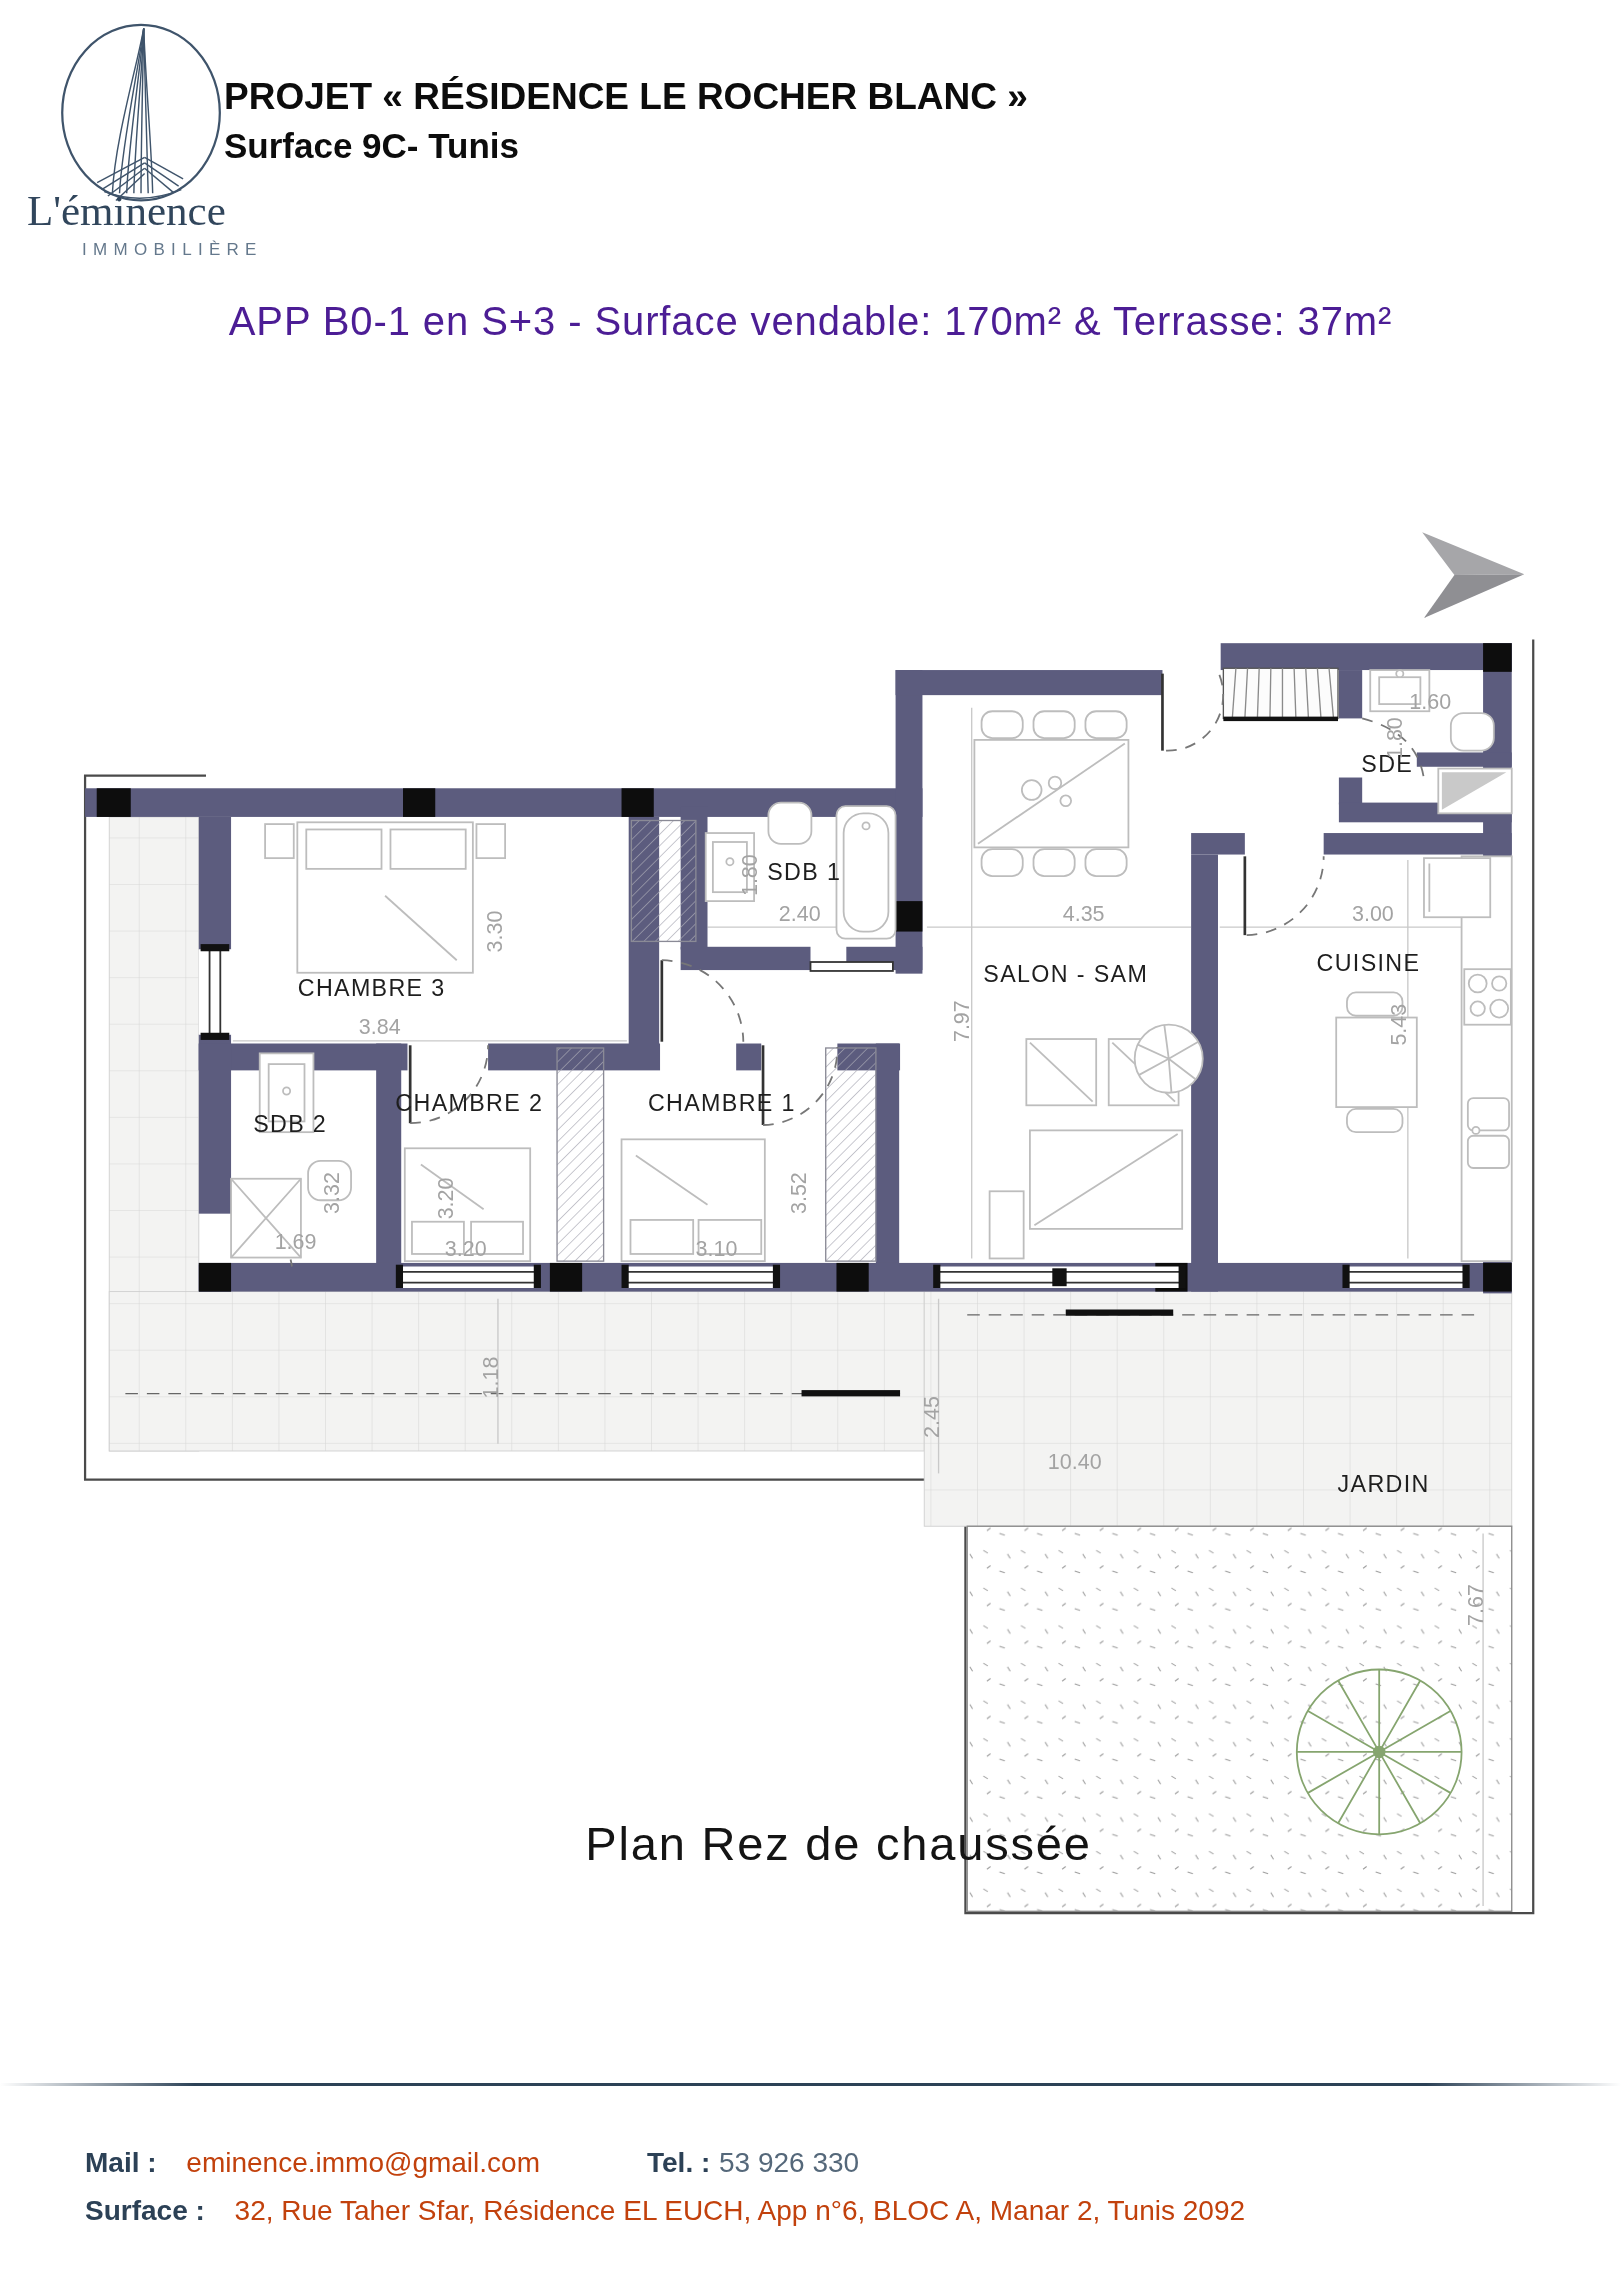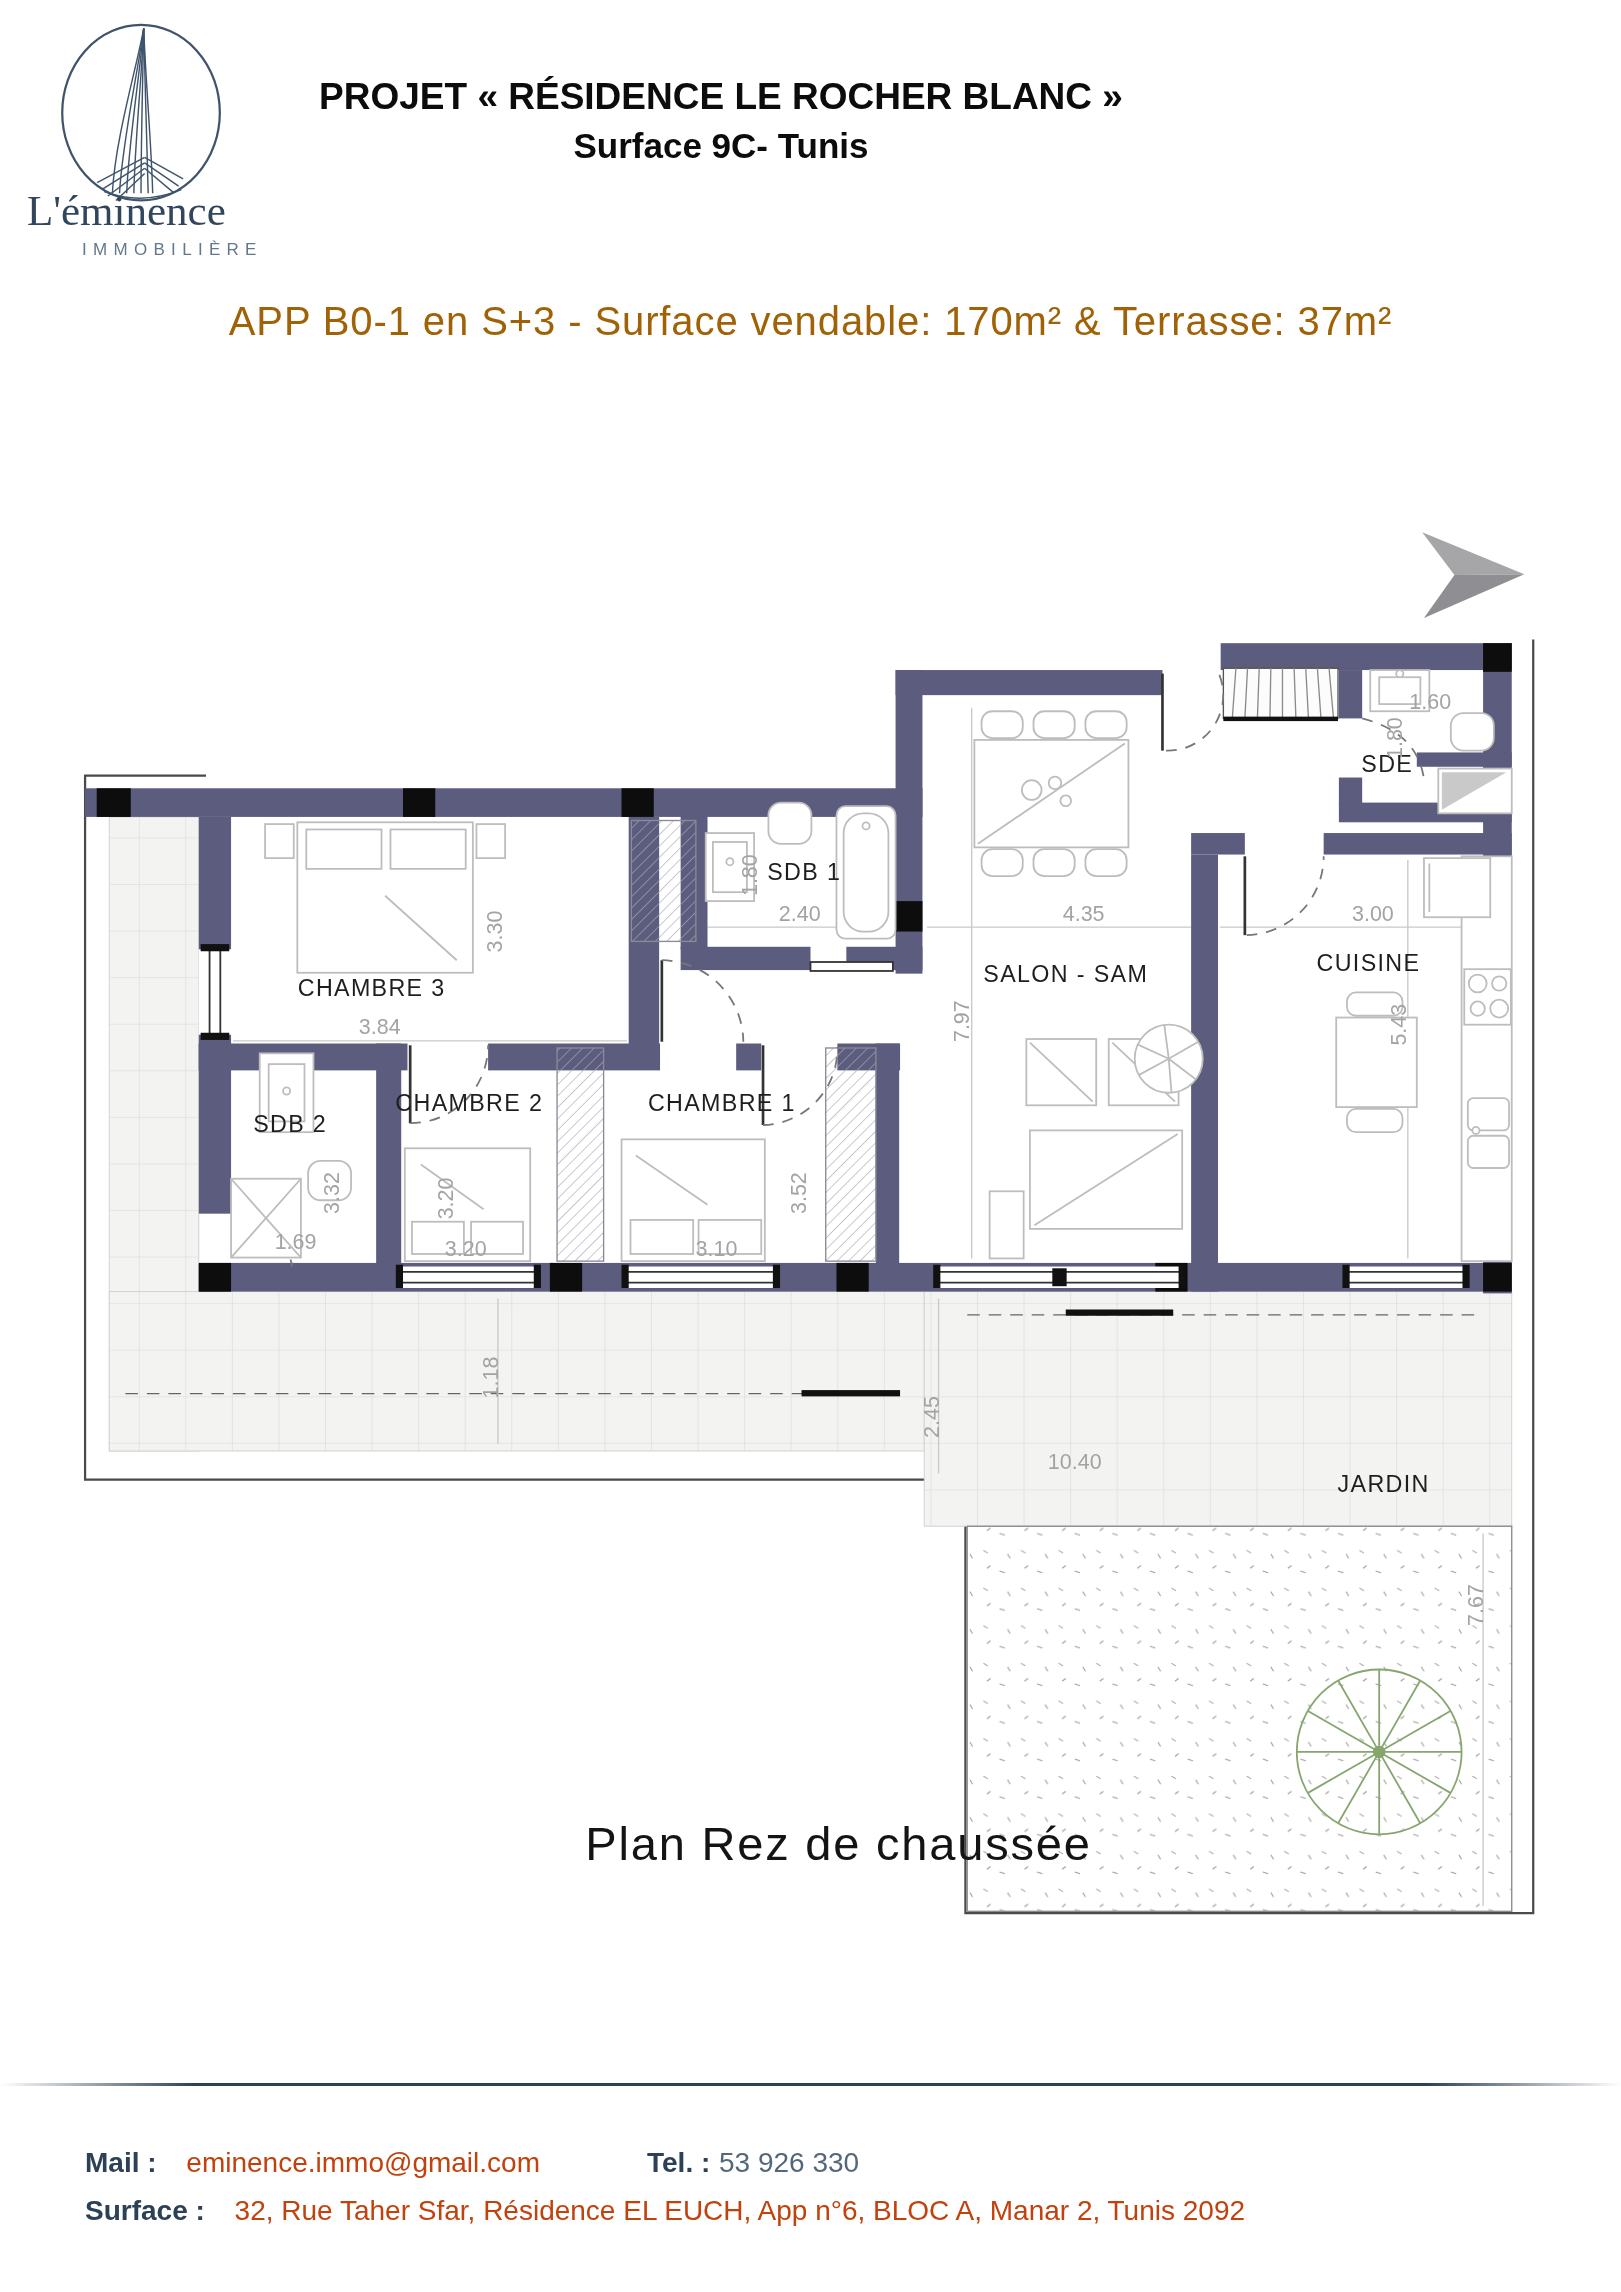--- a/index.html
+++ b/index.html
@@ -4,26 +4,26 @@
 <style>
   html,body{margin:0;padding:0;background:#fff;}
   .page{position:relative;width:1621px;height:2293px;background:#fff;overflow:hidden;
         font-family:"Liberation Sans",sans-serif;}
   
   .logo-wrap{position:absolute;left:47px;top:14.3px;width:197px;height:269px;}
   .logo-name{position:absolute;left:27px;top:186px;width:197px;
              font-family:"Liberation Serif",serif;font-size:43px;color:#31465c;}
   .logo-tag{position:absolute;left:82px;top:240px;width:179px;font-size:17px;color:#64788c;
             letter-spacing:6.3px;}
-  .title-block{position:absolute;left:224px;top:72px;width:994px;text-align:center;
+  .title-block{position:absolute;left:224px;top:72px;width:994px;text-align:left;
                font-weight:bold;color:#0c0c0c;}
   .title-l1{font-size:37px;line-height:50px;}
   .title-l2{font-size:35px;line-height:47px;}
   .subtitle{position:absolute;left:0;top:299px;width:1621px;text-align:center;
-            font-size:40px;font-weight:400;color:#a16207;letter-spacing:0.9px;}
+            font-size:40px;font-weight:400;color:#4c1d95;letter-spacing:0.9px;}
   
   .plan-svg{position:absolute;left:0;top:0;width:1621px;height:2293px;}
   .room-label{font:26px "Liberation Sans",sans-serif;fill:#1e1e1e;letter-spacing:1.5px;text-anchor:middle;}
   .dim-label{font:24px "Liberation Sans",sans-serif;fill:#a3a3a3;text-anchor:middle;}
   
   .caption{position:absolute;left:0;top:1816px;width:1621px;text-align:center;
            font-size:47px;color:#141414;letter-spacing:1.8px;padding-left:28px;}
   
   .divider{position:absolute;left:0;top:2083px;width:1621px;height:2.7px;
      background:linear-gradient(to right,rgba(44,65,86,0) 0%,#2c4156 12%,#2c4156 88%,rgba(44,65,86,0) 100%);}

